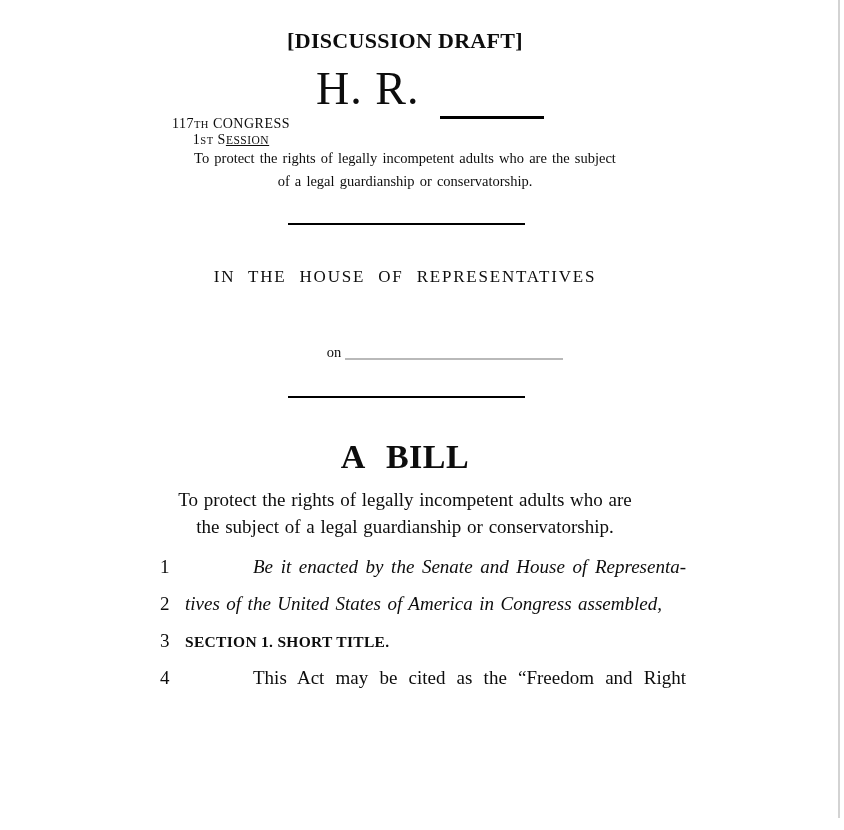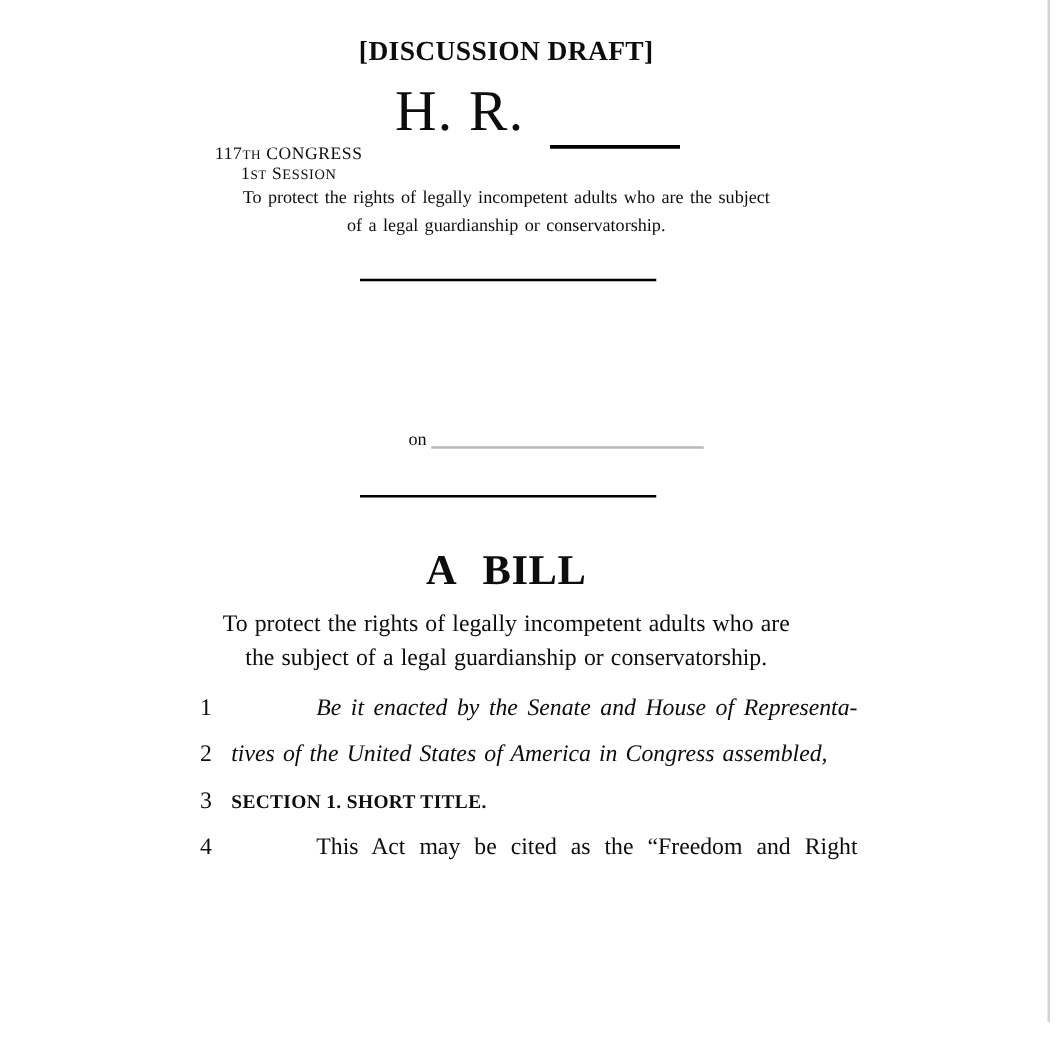--- a/index.html
+++ b/index.html
@@ -42,21 +42,21 @@
     top: 72px;
     width: 134px;
     text-align: center;
     font-size: 14px;
     line-height: 15px;
     letter-spacing: 0.5px;
     white-space: nowrap;
     margin-top: 44px;
   }
   .ord-small { font-size: 10.5px; letter-spacing: 0.5px; }
-  .sc-small  { font-size: 11.5px; letter-spacing: 0.5px; }
+  .sc-small  { font-size: 11.5px; letter-spacing: 0.5px; text-decoration: underline; }
   .hr-text {
     position: absolute;
     left: 316px;
     top: 64px;
     font-size: 46px;
     font-weight: normal;
     letter-spacing: 1px;
     line-height: 50px;
   }
   .hr-blank {
@@ -174,20 +174,21 @@
   <div class="hr-text">H. R.</div>
   <div class="hr-blank"></div>
 
   <div class="centered long-title-1">
     <div>To protect the rights of legally incompetent adults who are the subject</div>
     <div>of a legal guardianship or conservatorship.</div>
   </div>
 
   <div class="rule rule-1"></div>
 
+  <div class="centered chamber-line">IN THE HOUSE OF REPRESENTATIVES</div>
 
 
   <div class="centered action-line-2"><span>on</span><span class="committee-blank"></span></div>
 
   <div class="rule rule-2"></div>
 
   <div class="centered a-bill">A BILL</div>
 
   <div class="centered measure-title">
     <div>To protect the rights of legally incompetent adults who are</div>

